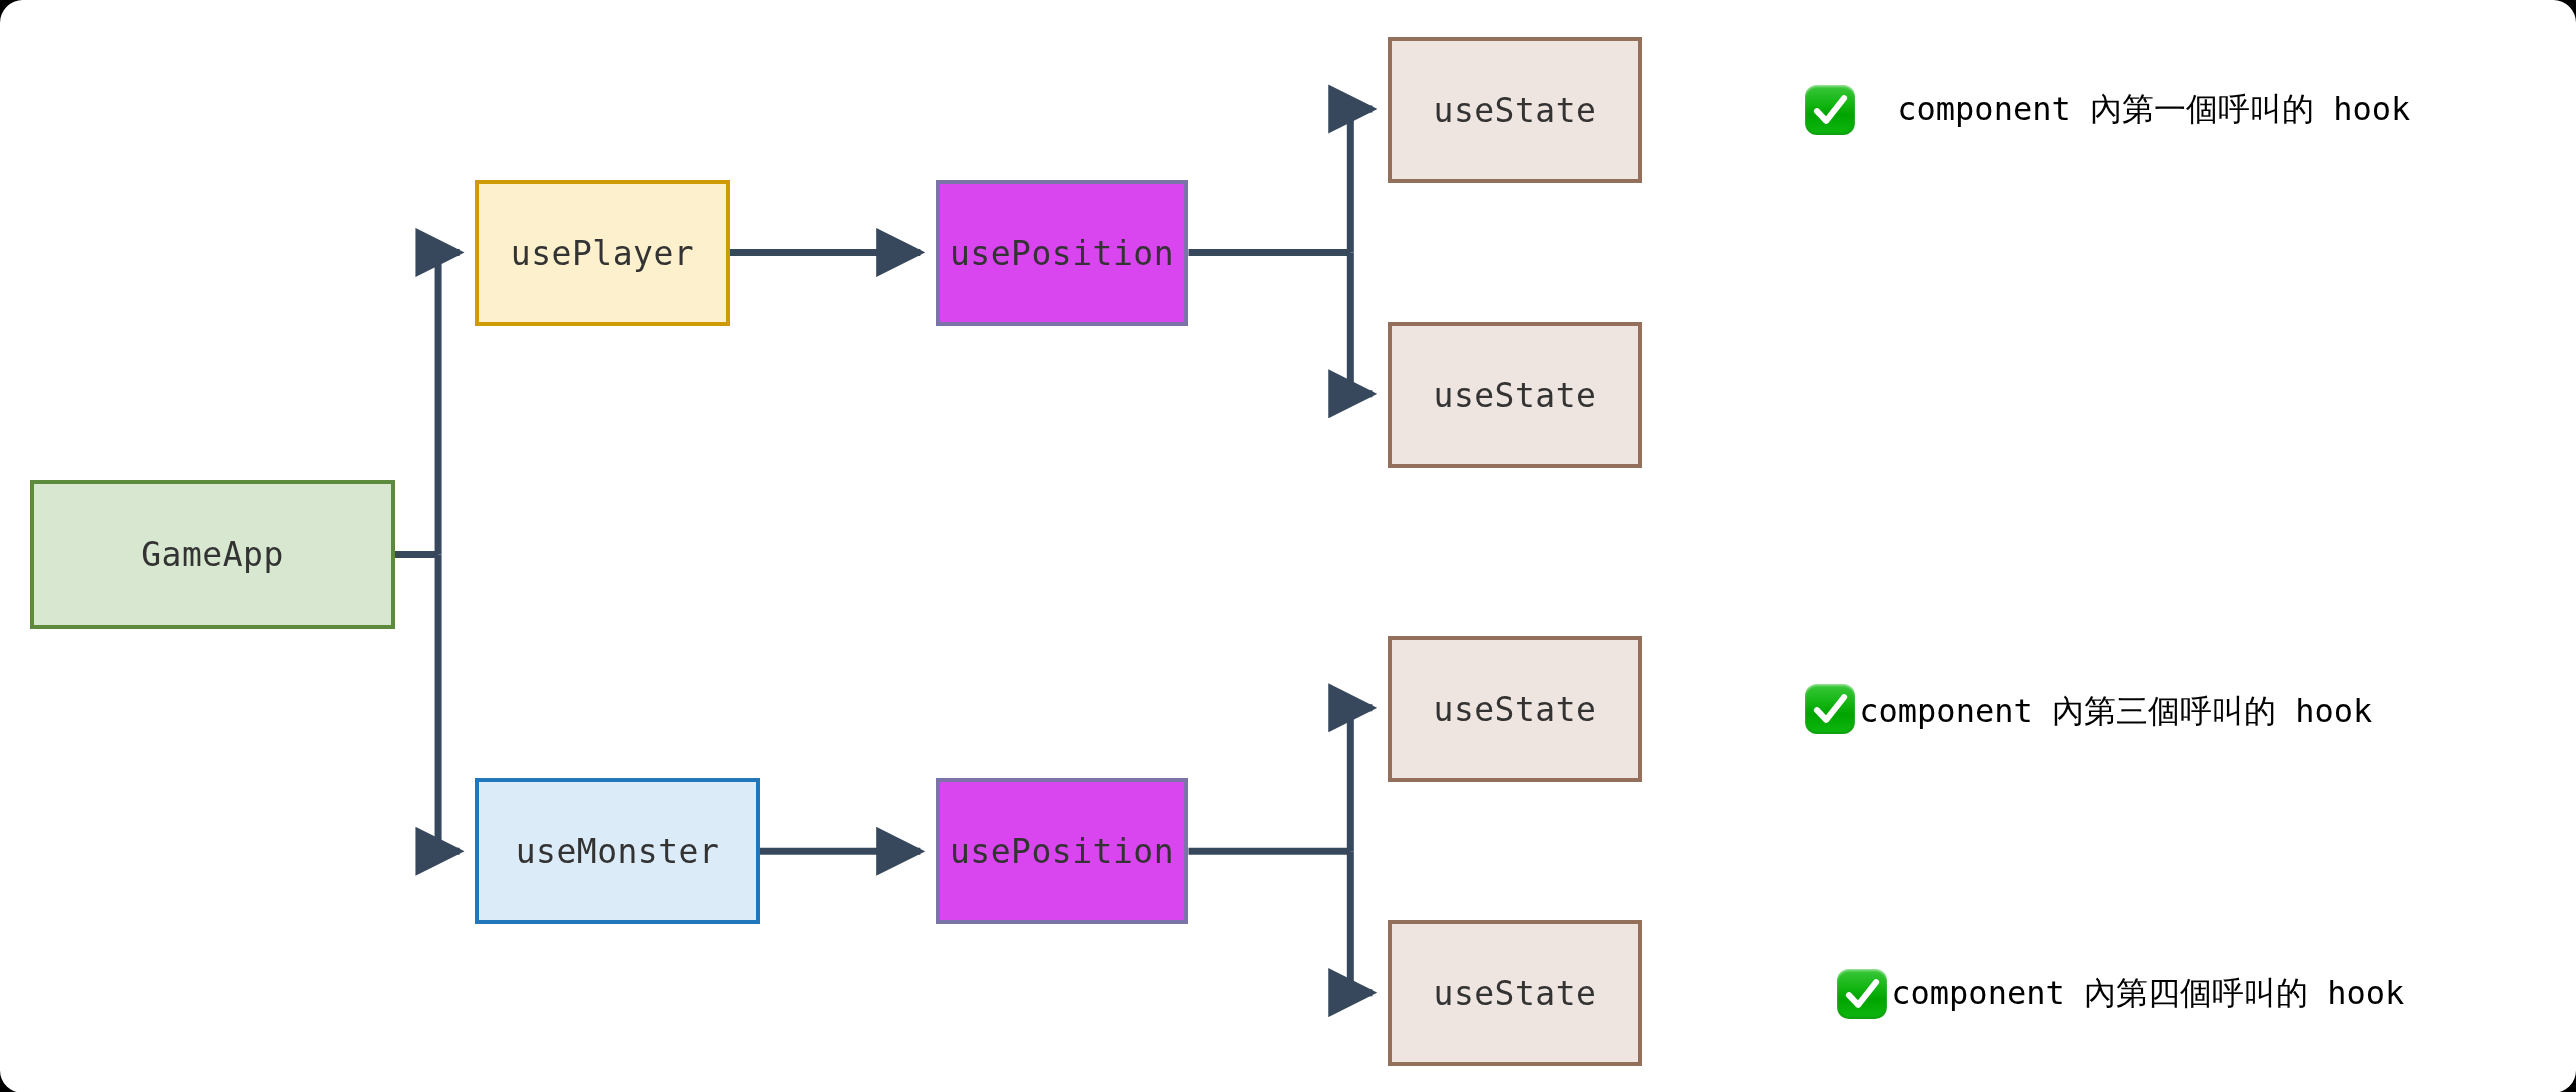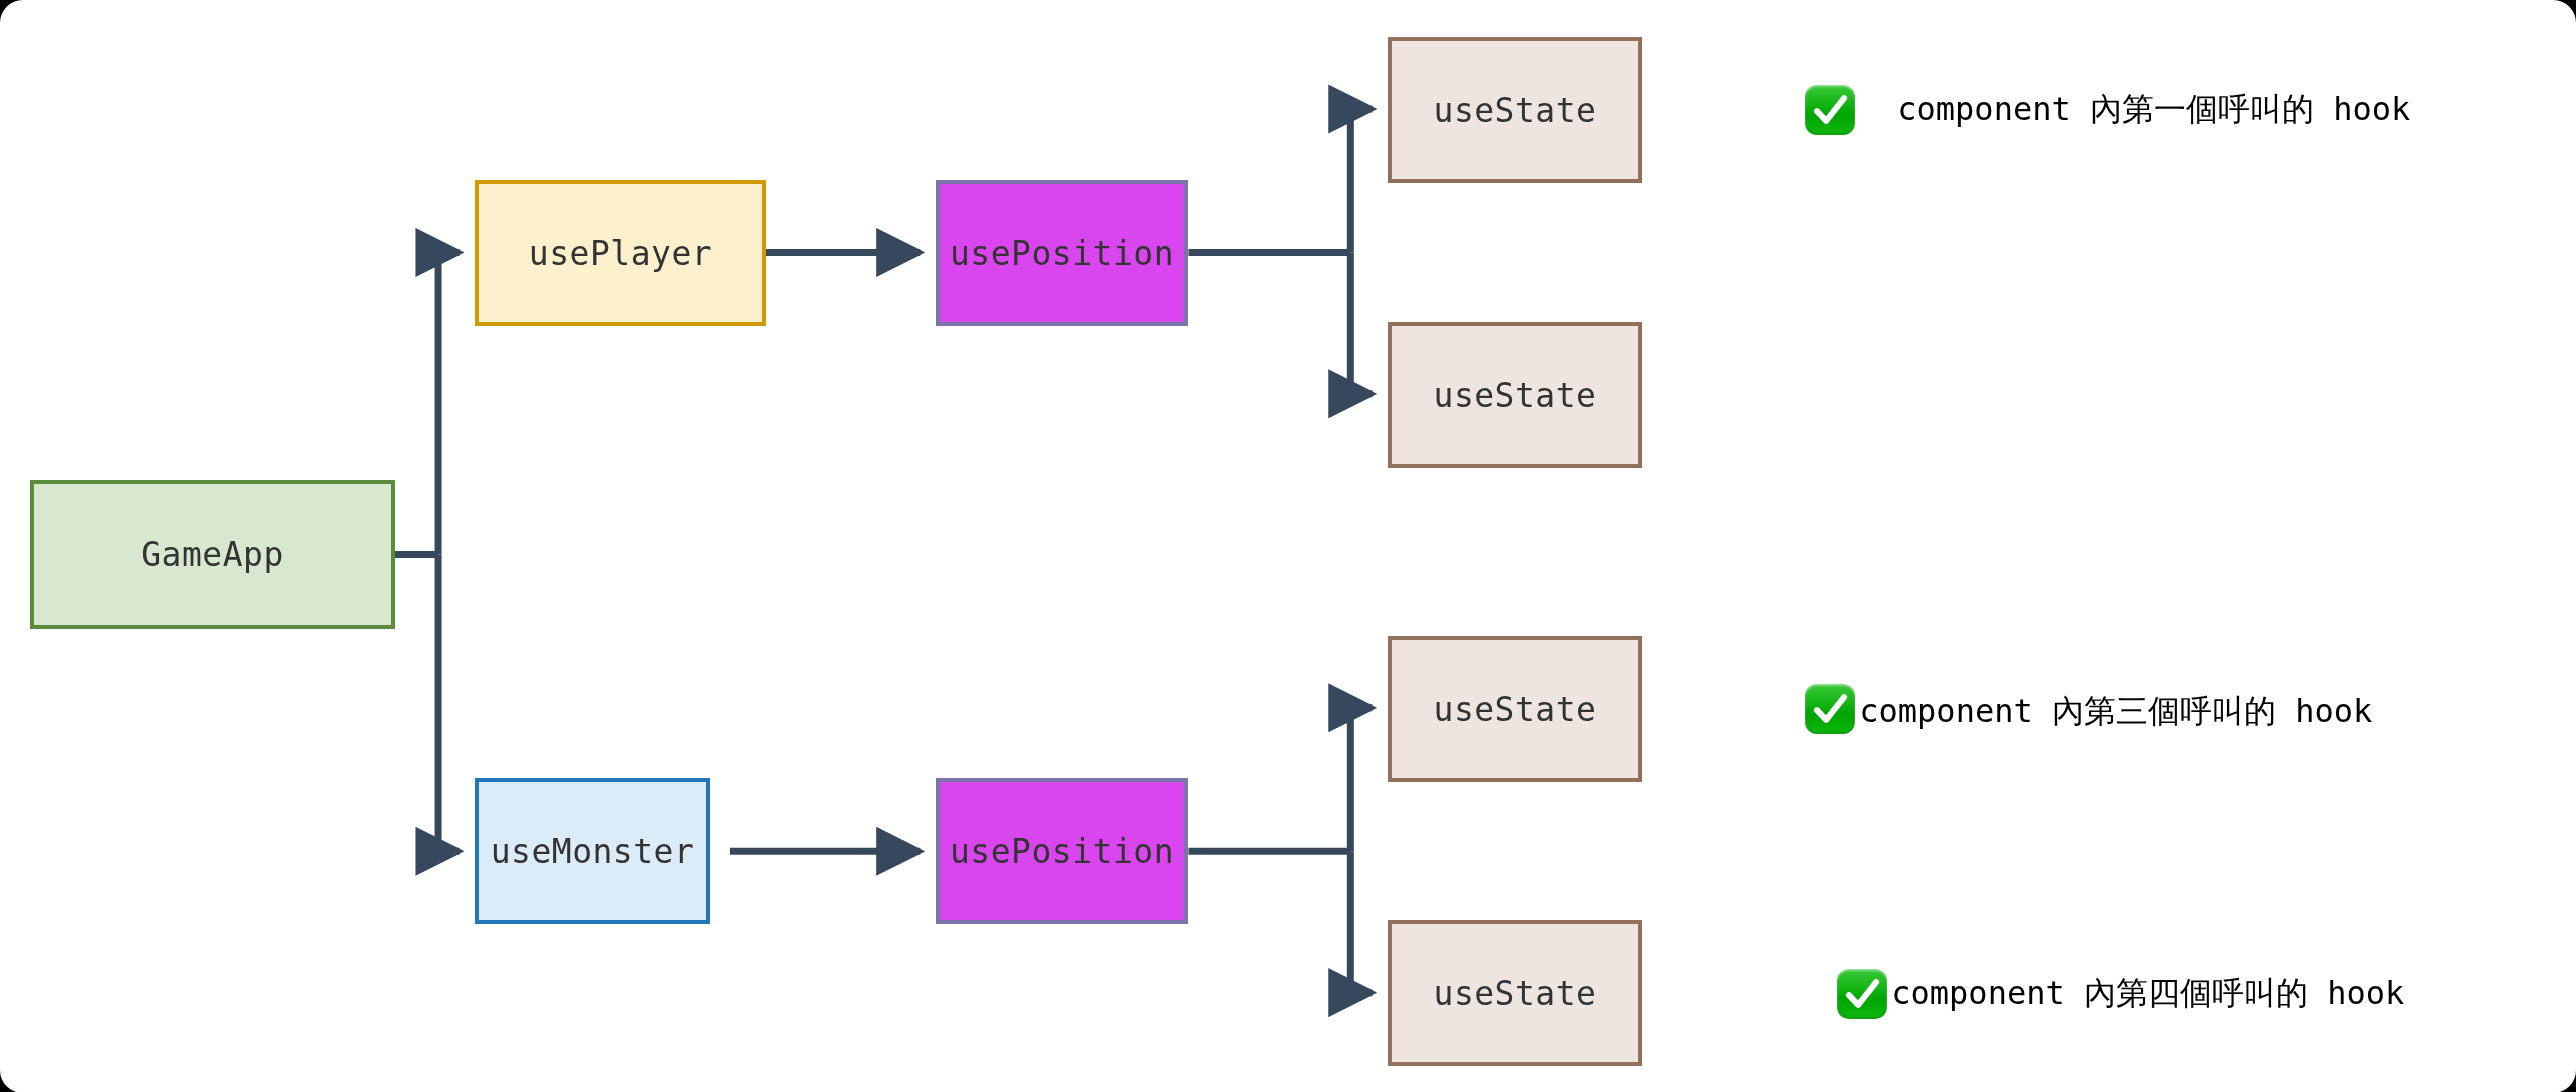--- a/index.html
+++ b/index.html
@@ -93,25 +93,25 @@
       <path d="M 2203 1578 L 2503 1578"></path>
       <path d="M 2503 1578 L 2503 1312 L 2544 1312" marker-end="url(#arrow)"></path>
       <path d="M 2503 1578 L 2503 1840 L 2544 1840" marker-end="url(#arrow)"></path>
     </g>
   </svg>
 
   <div class="node node-gameapp" style="left:30px; top:480px; width:365px; height:149px;">
     <span>GameApp</span>
   </div>
 
-  <div class="node node-player" style="left:475px; top:180px; width:291px; height:146px;">
+  <div class="node node-player" style="left:475px; top:180px; width:255px; height:146px;">
     <span>usePlayer</span>
   </div>
 
-  <div class="node node-monster" style="left:475px; top:778px; width:235px; height:146px;">
+  <div class="node node-monster" style="left:475px; top:778px; width:285px; height:146px;">
     <span>useMonster</span>
   </div>
 
   <div class="node node-position" style="left:936px; top:180px; width:252px; height:146px;">
     <span>usePosition</span>
   </div>
 
   <div class="node node-position" style="left:936px; top:778px; width:252px; height:146px;">
     <span>usePosition</span>
   </div>

